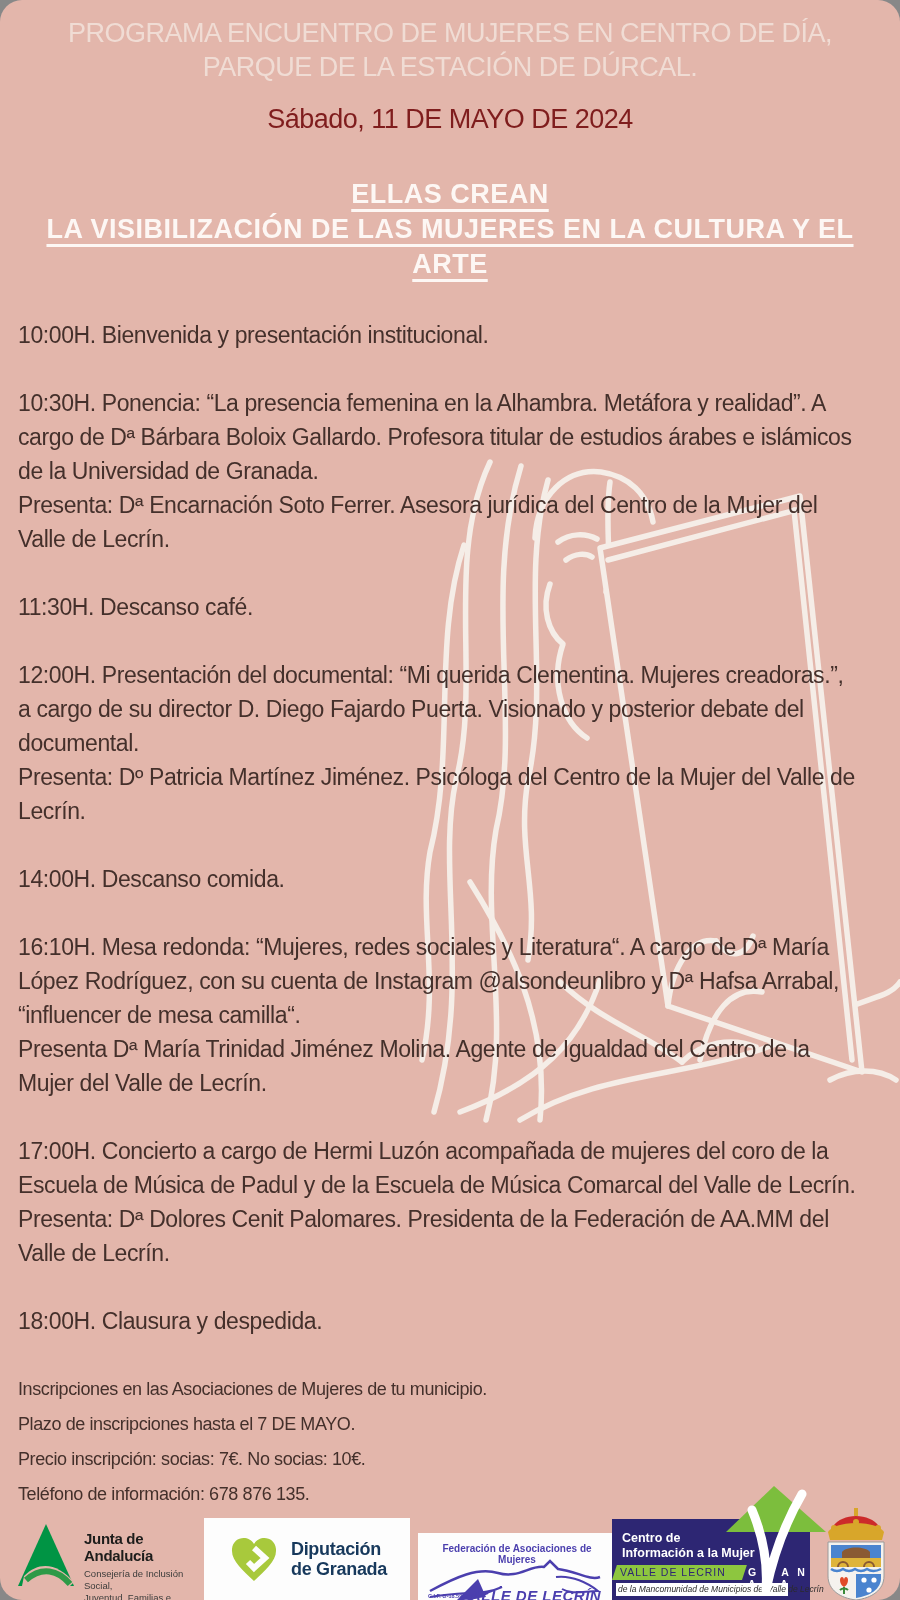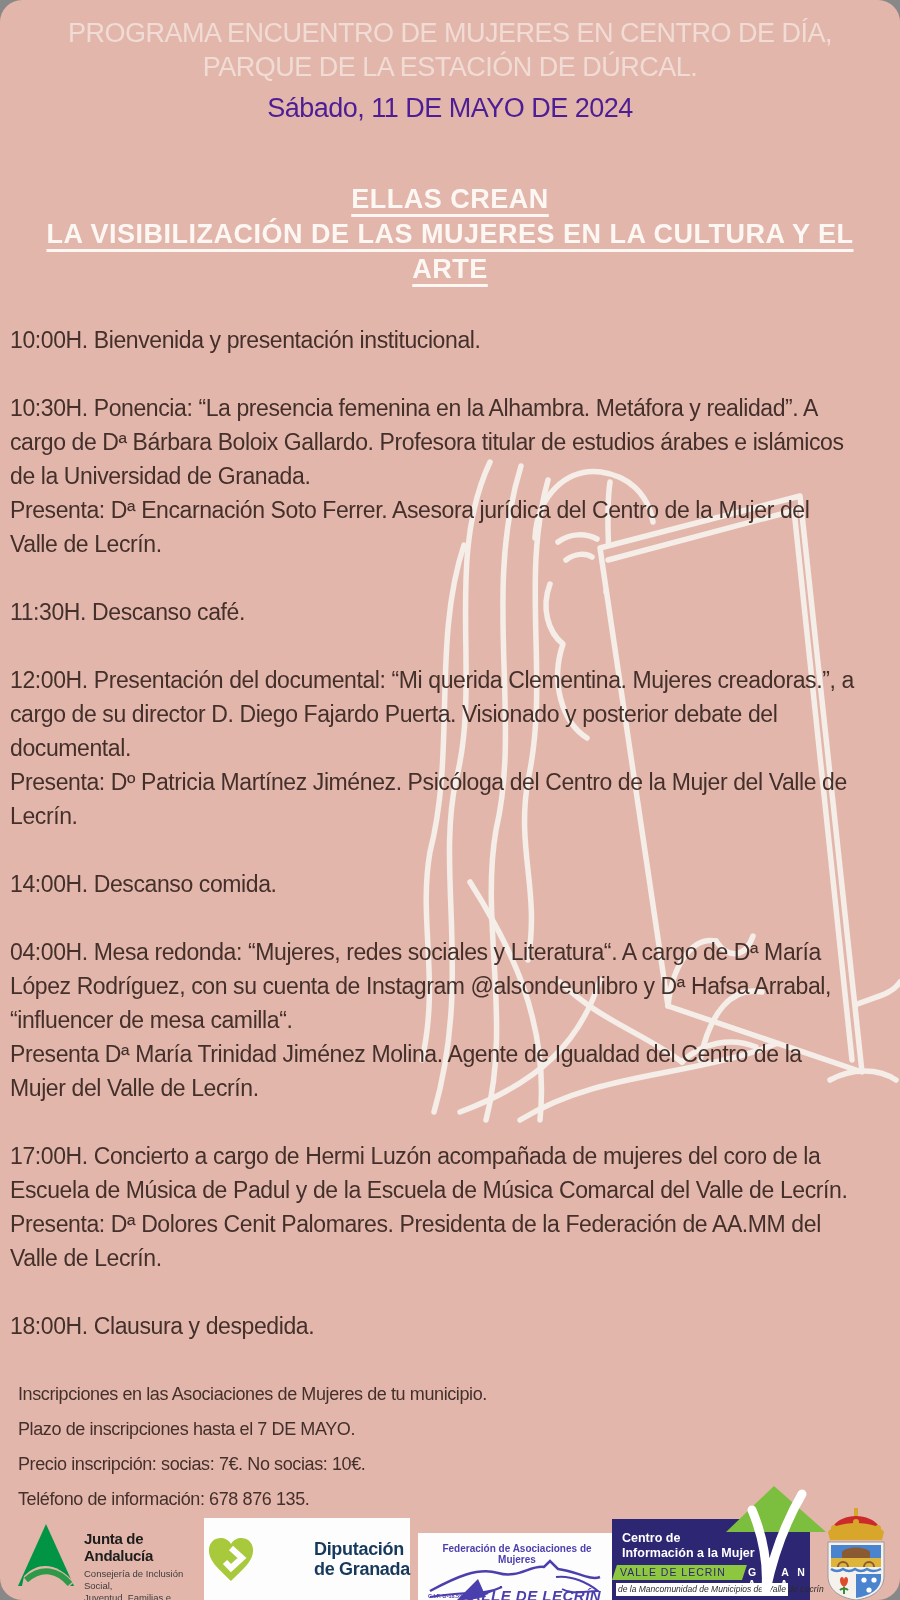--- a/index.html
+++ b/index.html
@@ -8,49 +8,49 @@
     background:#e3b6ab; overflow:hidden;
     font-family:"Liberation Sans", sans-serif;
     color:#44302b;
   }
   
   .top-header{ position:relative; z-index:2; padding-top:16px; text-align:center; }
   .top-title{
     margin:0 auto; max-width:846px; font-size:27px; line-height:34px;
     letter-spacing:-0.5px; color:#f0dcd4; font-weight:400;
   }
-  .top-date{ margin-top:9px; font-size:27px; letter-spacing:-0.5px; color:#4c1d95; }
-  .event-title{ margin-top:58px; text-align:center; color:#fdf7f4; font-weight:bold; }
+  .top-date{ margin-top:20px; font-size:27px; letter-spacing:-0.5px; color:#7f1d1d; }
+  .event-title{ margin-top:42px; text-align:center; color:#fdf7f4; font-weight:bold; }
   .event-title div{
     margin:0 auto; max-width:850px; font-size:27px; line-height:35px; letter-spacing:0.5px;
     text-decoration:underline; text-decoration-thickness:2.5px; text-underline-offset:6px;
   }
   
   .schedule{
-    position:relative; z-index:2; margin-top:36px; padding:0 42px 0 10px;
+    position:relative; z-index:2; margin-top:36px; padding:0 42px 0 18px;
     font-size:23px; line-height:34px; letter-spacing:-0.4px;
   }
   .block{ margin-bottom:34px; }
   .block div:empty{ display:none; }
   .footer-lines{ position:relative; z-index:2; margin-top:12px; padding:0 42px 0 18px;
     font-size:18px; line-height:35px; letter-spacing:-0.4px; }
   
   .illustration{ position:absolute; left:400px; top:420px; z-index:1; pointer-events:none; }
   
   .logo-strip{ position:absolute; left:0; bottom:0; width:900px; height:88px; z-index:3; }
   .whitebox{ position:absolute; background:#fdfdfd; }
   
   .junta{ position:absolute; left:12px; top:8px; width:190px; height:80px; }
   .junta svg{ position:absolute; left:0; top:0; }
   .junta-text{ position:absolute; left:72px; top:10px; width:120px; }
   .junta-name{ font-size:15px; font-weight:bold; color:#1d1d1b; letter-spacing:-0.3px; }
   .junta-sub{ margin-top:4px; font-size:9.5px; line-height:12px; color:#3c3c3b; }
   
   .dip-box{ left:204px; top:6px; width:206px; height:82px; }
-  .dip-inner{ display:flex; align-items:center; justify-content:space-between; height:100%; gap:10px; }
+  .dip-inner{ display:flex; align-items:center; justify-content:center; height:100%; gap:10px; }
   .dip-text{ font-size:18px; font-weight:bold; color:#17395c; line-height:20px; letter-spacing:-0.3px; }
   
   .fed-box{ left:418px; top:21px; width:194px; height:74px; }
   .fed-title{ position:absolute; left:14px; top:10px; width:170px; text-align:center;
     font-size:10px; font-weight:bold; color:#4b3fae; }
   .fed-mountain{ position:absolute; left:8px; top:24px; }
   .fed-name{ position:absolute; left:52px; top:54px; font-size:15px; font-weight:bold;
     font-style:italic; color:#4b3fae; letter-spacing:0.5px; }
   .fed-cif{ position:absolute; left:10px; top:60px; font-size:5.5px; color:#4b3fae; font-weight:bold; }
   
@@ -136,21 +136,21 @@
         <div>12:00H. Presentación del documental: “Mi querida Clementina. Mujeres creadoras.”, a cargo de su director D. Diego Fajardo Puerta. Visionado y posterior debate del documental.</div>
         <div>Presenta: Dº Patricia Martínez Jiménez. Psicóloga del Centro de la Mujer del Valle de Lecrín.</div>
       </div>
 
       <div class="block">
         <div>14:00H. Descanso comida.</div>
 
       </div>
 
       <div class="block">
-        <div>04:00H. Mesa redonda: “Mujeres, redes sociales y Literatura“. A cargo de Dª María López Rodríguez, con su cuenta de Instagram @alsondeunlibro y Dª Hafsa Arrabal, “influencer de mesa camilla“.</div>
+        <div>16:10H. Mesa redonda: “Mujeres, redes sociales y Literatura“. A cargo de Dª María López Rodríguez, con su cuenta de Instagram @alsondeunlibro y Dª Hafsa Arrabal, “influencer de mesa camilla“.</div>
         <div>Presenta Dª María Trinidad Jiménez Molina. Agente de Igualdad del Centro de la Mujer del Valle de Lecrín.</div>
       </div>
 
       <div class="block">
         <div>17:00H. Concierto a cargo de Hermi Luzón acompañada de mujeres del coro de la Escuela de Música de Padul y de la Escuela de Música Comarcal del Valle de Lecrín.</div>
         <div>Presenta: Dª Dolores Cenit Palomares. Presidenta de la Federación de AA.MM del Valle de Lecrín.</div>
       </div>
 
       <div class="block">
         <div>18:00H. Clausura y despedida.</div>

